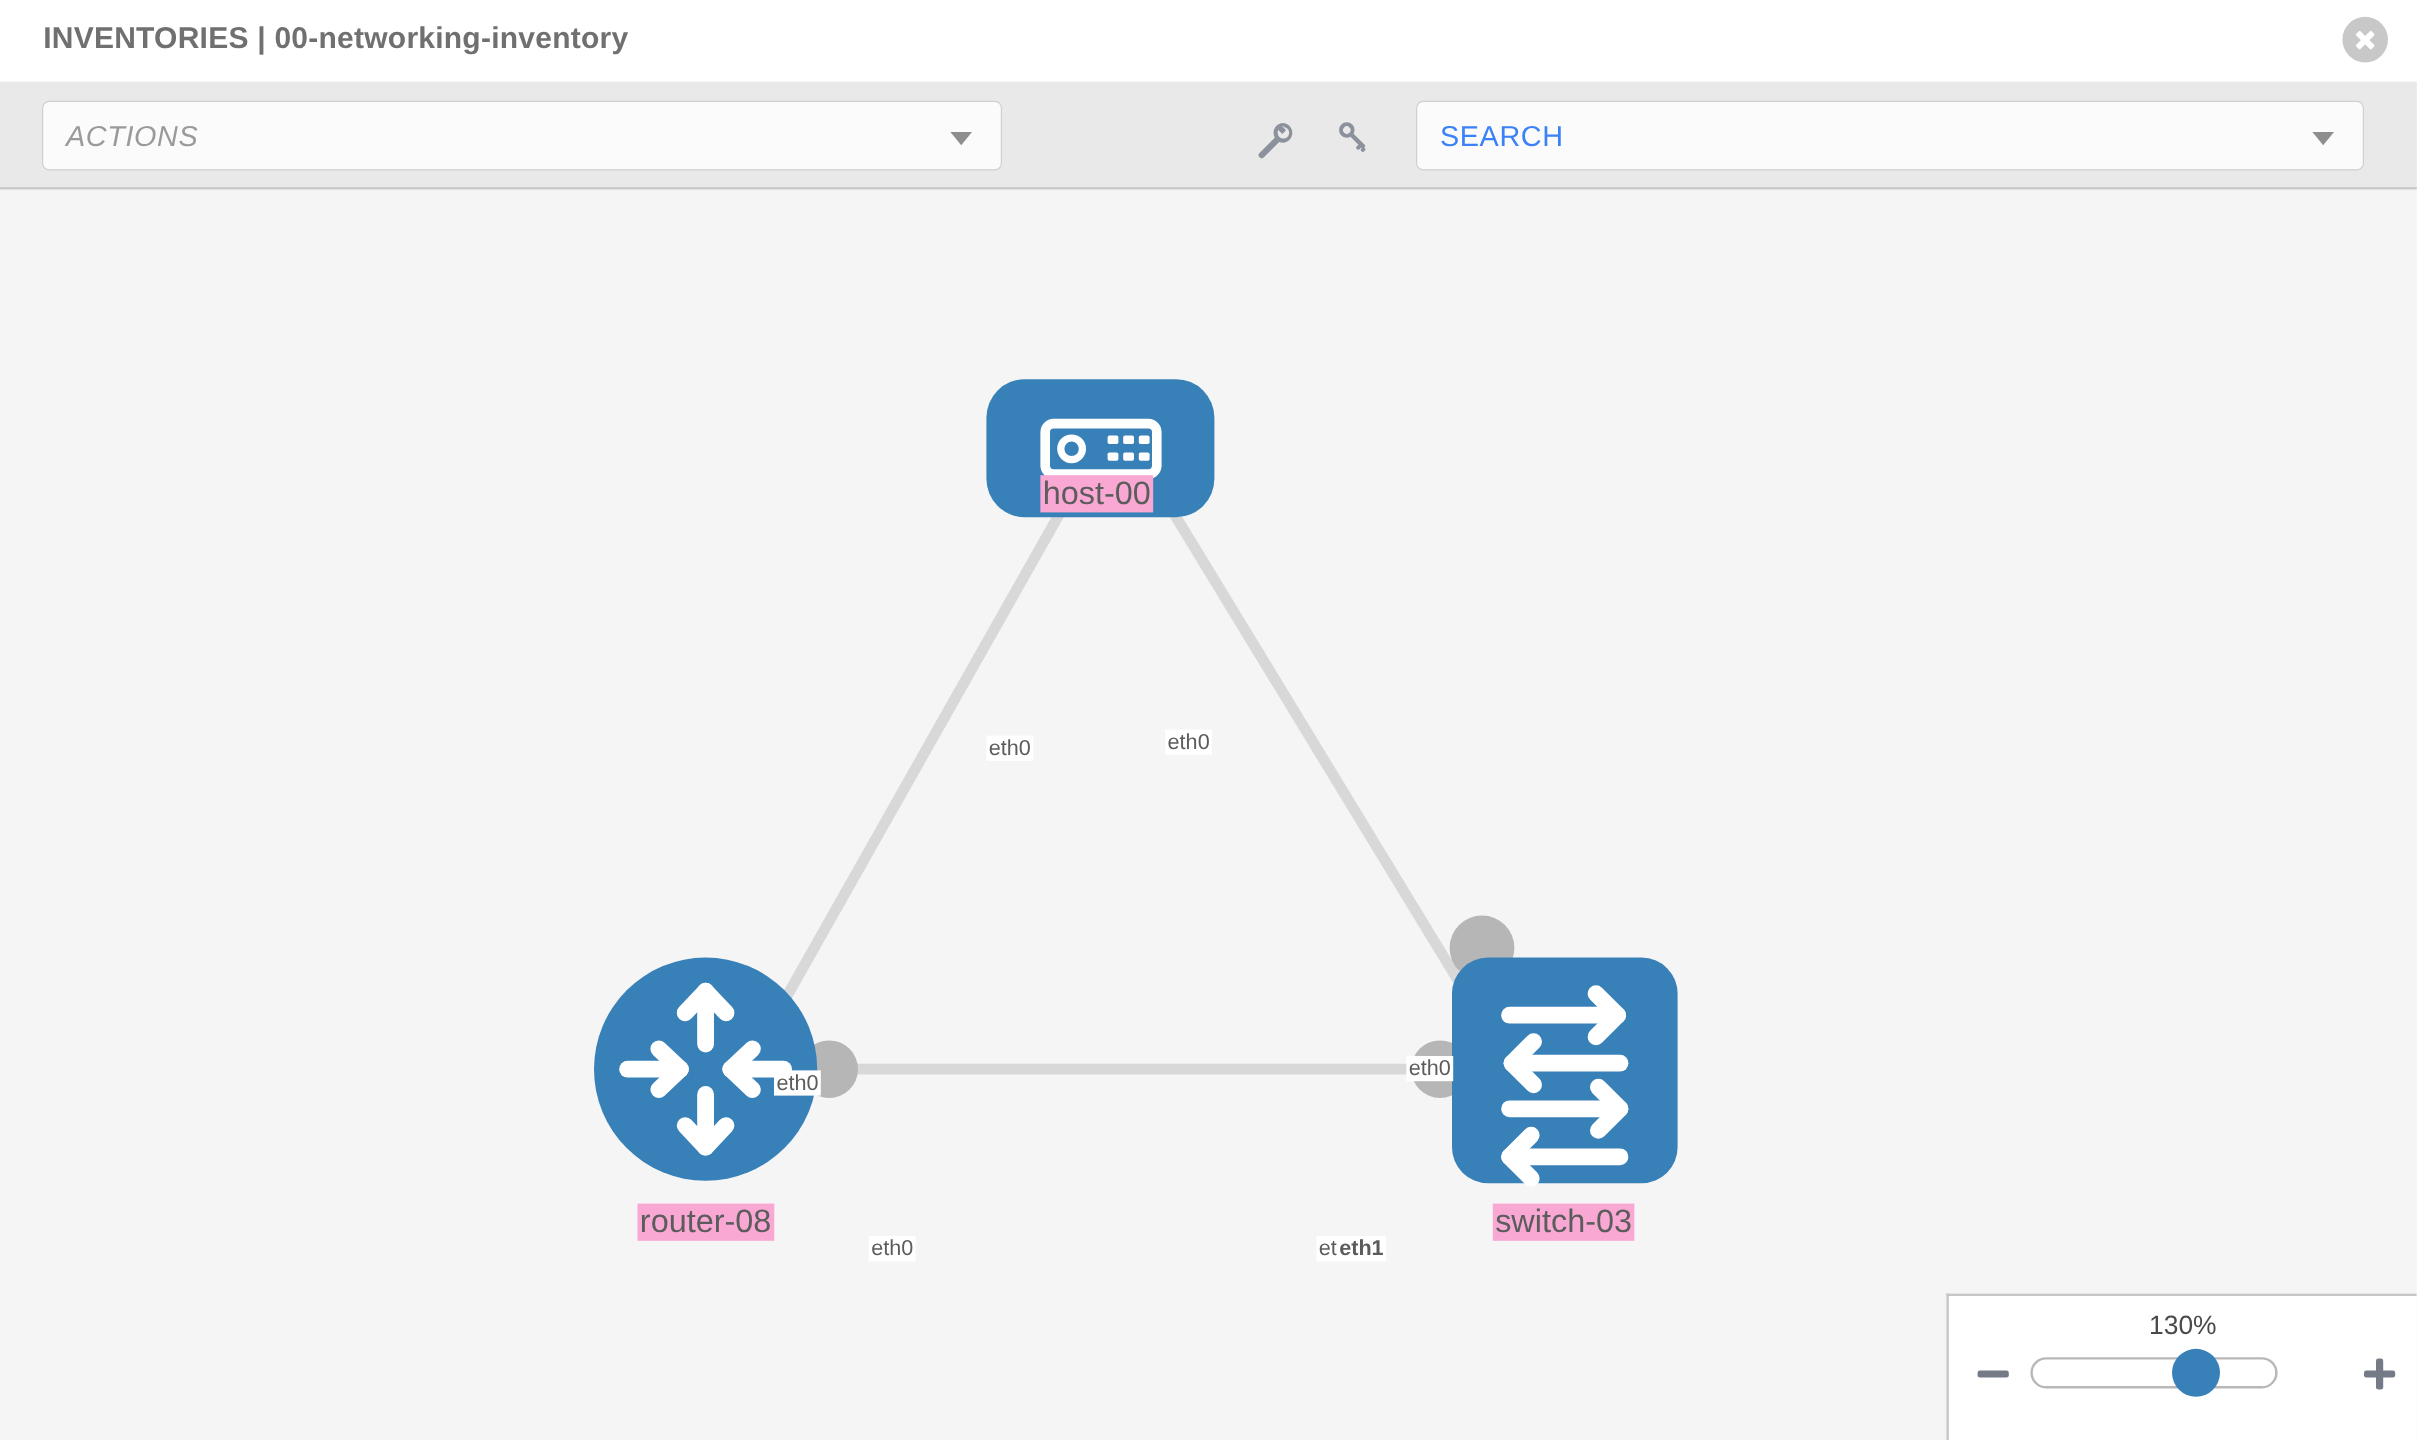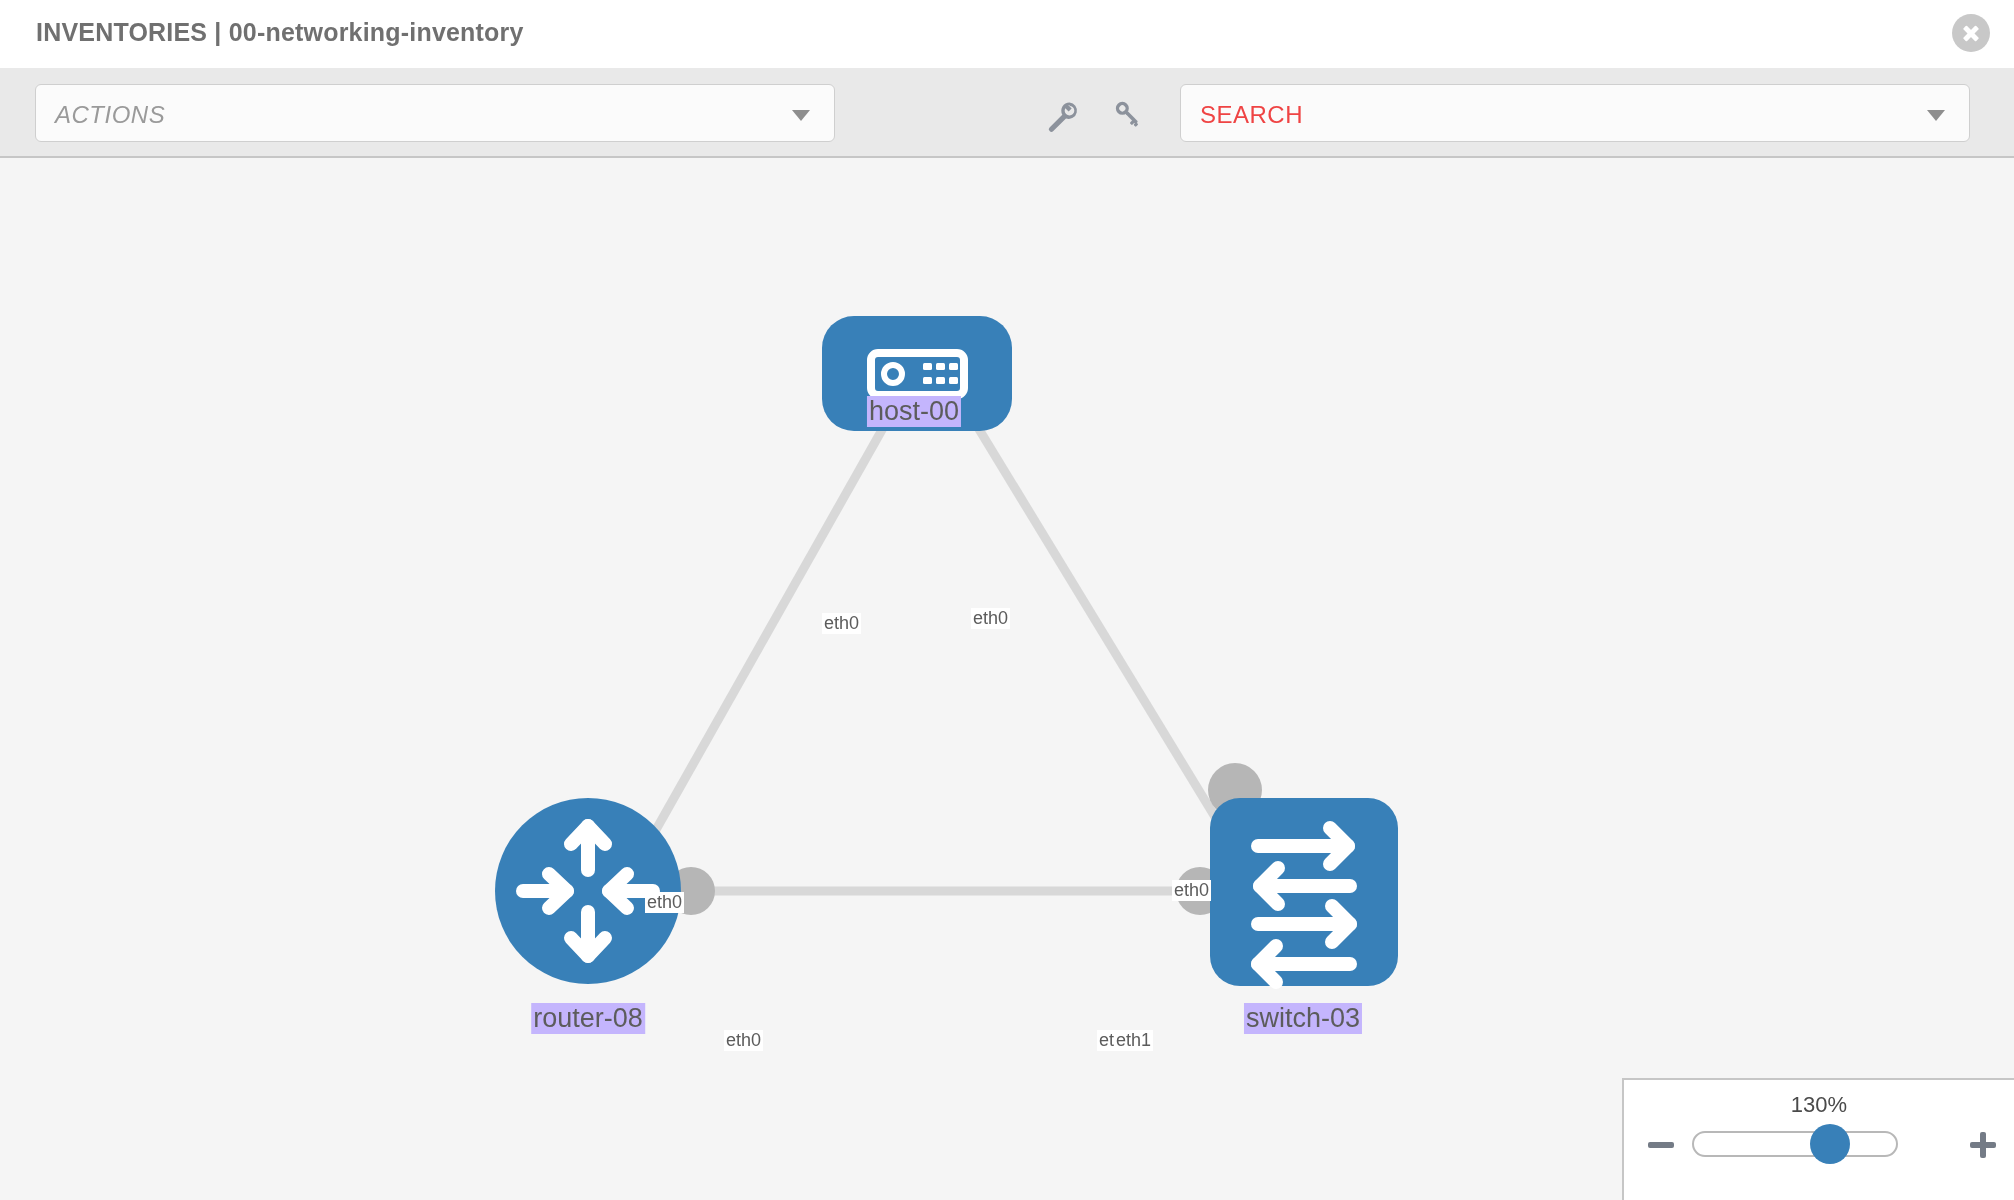--- a/index.html
+++ b/index.html
@@ -121,21 +121,21 @@
     border: 1px solid #cfcfcf;
     border-radius: 6px;
     box-sizing: border-box;
     cursor: text;
   }
   .search-box .label {
     position: absolute;
     left: 19px;
     top: 16px;
     font-size: 24px;
-    color: #ef4444;
+    color: #3b82f6;
     letter-spacing: 0.5px;
   }
 
   
   .canvas {
     position: absolute;
     top: 158px; left: 0;
     width: 2014px;
     height: 1042px;
     background: #f5f5f5;
@@ -144,21 +144,21 @@
   .topo-svg {
     position: absolute;
     top: 0; left: 0;
   }
 
   
   .node-label {
     position: absolute;
     font-size: 27px;
     color: #5c5c5c;
-    background: #c4b5fd;
+    background: #f9a8d4;
     white-space: nowrap;
     transform: translateX(-50%);
     padding: 0 2px;
   }
   
   .edge-label {
     position: absolute;
     font-size: 18px;
     color: #5c5c5c;
     background: #ffffff;
@@ -340,21 +340,21 @@
   <div class="node-label" style="left:914px; top:238px;">host-00</div>
   <div class="node-label" style="left:588px; top:845px;">router-08</div>
   <div class="node-label" style="left:1303px; top:845px;">switch-03</div>
 
   <div class="edge-label" style="left:822px; top:455px;">eth0</div>
   <div class="edge-label" style="left:971px; top:450px;">eth0</div>
   <div class="edge-label" style="left:645px; top:734px;">eth0</div>
   <div class="edge-label" style="left:1172px; top:722px;">eth0</div>
   <div class="edge-label" style="left:724px; top:872px;">eth0</div>
   <div class="edge-label" style="left:1097px; top:872px;">eth0</div>
-  <div class="edge-label" style="left:1114px; top:872px;">eth1</div>
+  <div class="edge-label" style="left:1114px; top:872px;font-weight:bold;">eth1</div>
 
   <div class="zoom-panel">
     <div class="zoom-value">130%</div>
     <div class="zoom-minus">
       <span class="bar h"></span>
     </div>
     <div class="zoom-track"></div>
     <div class="zoom-thumb"></div>
     <div class="zoom-plus">
       <span class="bar h"></span>

